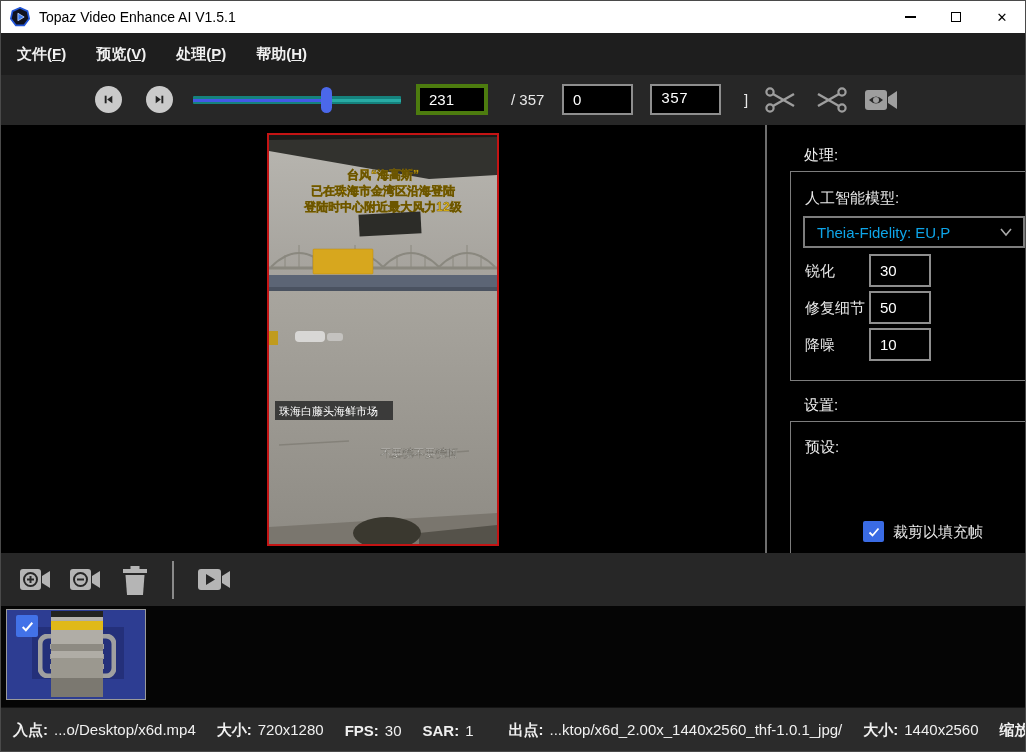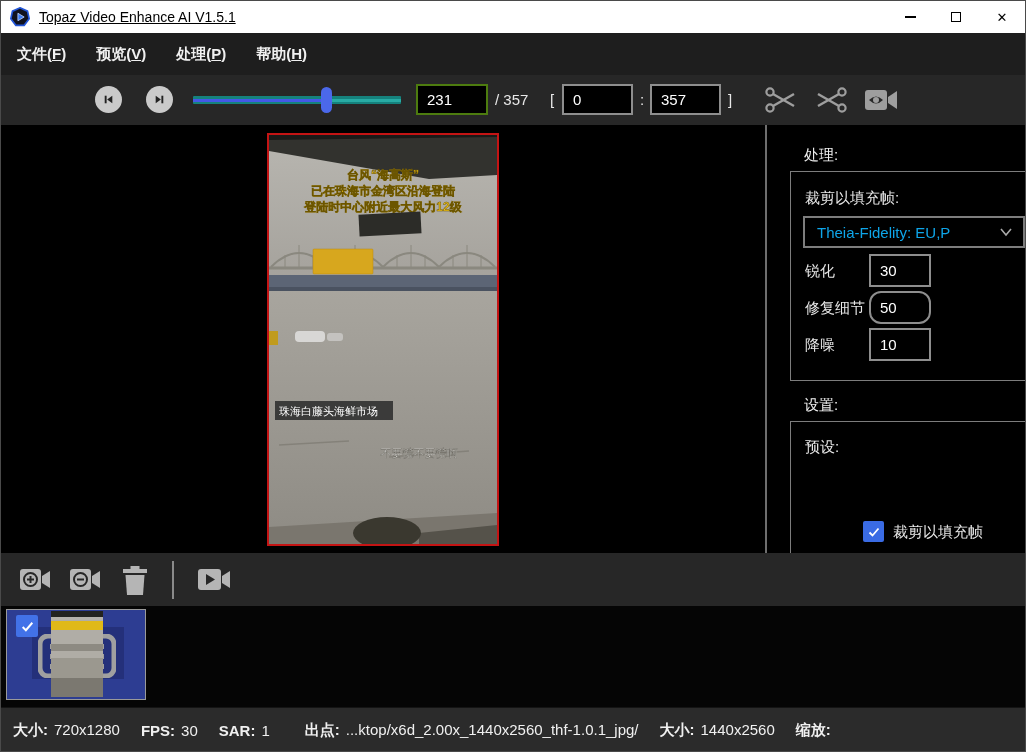--- a/index.html
+++ b/index.html
@@ -3,21 +3,21 @@
 <meta charset="utf-8">
 <style>
   * { margin:0; padding:0; box-sizing:border-box; }
   html,body { background:#111; }
   body { font-family:"Liberation Sans", sans-serif; }
   #app { position:relative; width:1026px; height:752px; background:#000; overflow:hidden; border:1px solid #4a4a4a; }
 
   
   .titlebar { position:absolute; left:0; top:0; width:100%; height:32px; background:#ffffff; display:flex; align-items:center; }
   .app-logo { margin-left:9px; width:20px; height:20px; }
-  .title-text { margin-left:9px; font-size:14px; color:#000;text-decoration:underline; }
+  .title-text { margin-left:9px; font-size:14px; color:#000; }
   .win-controls { position:absolute; right:0; top:0; height:32px; display:flex; }
   .win-btn { width:46px; height:32px; display:flex; align-items:center; justify-content:center; color:#000; font-size:13px; cursor:default; }
   .min-glyph { width:11px; height:1.5px; background:#000; display:block; }
   .max-glyph { width:10px; height:10px; border:1.2px solid #000; display:block; }
 
   
   .menubar { position:absolute; left:0; top:32px; width:100%; height:42px; background:#1e1e1e; display:flex; align-items:center; }
   .menu-item { color:#f0f0f0; font-size:15px; padding:6px 14px; margin-left:2px;font-weight:bold; }
   .menu-item .mnemonic { text-decoration:underline; }
 
@@ -28,24 +28,24 @@
   .circle-btn svg { width:13px; height:13px; }
   .toolbar .circle-btn { top:11px; }
   #btn-skip-start { left:94px; } #btn-skip-end { left:145px; }
 
   .slider { position:absolute; left:192px; top:21px; width:208px; height:8px; background:#15827d; border-radius:1px; }
   .slider-stripe { position:absolute; left:0; top:2.5px; width:100%; height:3px; background:#28aba4; }
   .slider-progress { position:absolute; left:0; top:2.5px; width:134px; height:3px; background:#4458e8; }
   .slider-handle { position:absolute; left:128px; top:-9px; width:11px; height:26px; border-radius:5.5px; background:#4b68ea; }
 
   .num-box { background:#000; color:#fff; font-size:15px; font-family:"Liberation Sans",sans-serif; padding-left:9px; outline:none; }
-  #current-frame { position:absolute; left:415px; top:9px; width:72px; height:31px; border:2px solid #4d7c0f; }
+  #current-frame { position:absolute; left:415px; top:9px; width:72px; height:31px; border:4px solid #4d7c0f; }
   .range-box { position:absolute; top:9px; width:71px; height:31px; border:2px solid #8e8e8e; }
-  #range-start { left:561px; } #range-end { left:649px; }
-  .tb-text { position:absolute; top:16px; color:#e8e8e8; font-size:15px; }
+  #range-start { left:561px; } #range-end { left:649px;font-family:Liberation Mono, monospace; }
+  .tb-text { position:absolute; top:16px; color:#e8e8e8; font-size:15px;margin-left:16px; }
   #frame-total { left:494px; } #bracket-open { left:549px; } #range-sep { left:639px; } #bracket-close { left:727px; }
   .tb-icon { position:absolute; top:10px; }
 
   
   .main { position:absolute; left:0; top:124px; width:100%; height:428px; background:#000; overflow:hidden; }
   .divider-v { position:absolute; left:764px; top:0; width:2px; height:428px; background:#6e6e6e; }
 
   .preview-frame { position:absolute; left:266px; top:8px; width:232px; height:413px; border:2px solid #c41414; background:#a5a29b; }
   .preview-frame svg { display:block; width:228px; height:409px; }
 
@@ -229,31 +229,31 @@
         <ellipse cx="118" cy="398" rx="34" ry="16" fill="#3a382f"></ellipse>
       </svg>
     </div>
 
     <div class="divider-v"></div>
 
     <div class="panel">
       <div class="panel-heading" id="process-heading">处理:</div>
 
       <div class="group-box" id="group-process">
-        <div class="group-label" style="top:17px">裁剪以填充帧:</div>
+        <div class="group-label" style="top:17px">人工智能模型:</div>
         <div class="dropdown" style="top:44px">
           <span class="dd-text">Theia-Fidelity: EU,P</span>
           <svg class="dd-chevron" width="14" height="10" viewBox="0 0 14 10">
             <polyline points="2,2 7,8 12,2" fill="none" stroke="#aaaaaa" stroke-width="1.6"></polyline>
           </svg>
         </div>
         <div class="param-row-label" style="top:90px">锐化</div>
         <input class="num-box param-input" style="top: 82px;" value="30">
         <div class="param-row-label" style="top:127px">修复细节</div>
-        <input class="num-box param-input" style="top: 119px; border-radius: 12px;" value="50">
+        <input class="num-box param-input" style="top: 119px;" value="50">
         <div class="param-row-label" style="top:164px">降噪</div>
         <input class="num-box param-input" style="top: 156px;" value="10">
       </div>
 
       <div class="panel-heading" id="settings-heading">设置:</div>
 
       <div class="group-box" id="group-settings">
         <div class="group-label" style="top:16px">预设:</div>
         <div class="checkbox" style="left:72px; top:99px">
           <svg viewBox="0 0 14 14">
@@ -308,20 +308,24 @@
       <div class="thumb-checkbox">
         <svg viewBox="0 0 14 14">
           <polyline points="2.5,7.5 5.5,10.5 11.5,3.5" fill="none" stroke="#ffffff" stroke-width="1.8"></polyline>
         </svg>
       </div>
     </div>
   </div>
 
   <div class="statusbar">
     <div class="status-group">
+      <span class="status-label">入点:</span>
+      <span>...o/Desktop/x6d.mp4</span>
+    </div>
+    <div class="status-group">
       <span class="status-label">大小:</span>
       <span>720x1280</span>
     </div>
     <div class="status-group">
       <span class="status-label">FPS:</span>
       <span>30</span>
     </div>
     <div class="status-group">
       <span class="status-label">SAR:</span>
       <span>1</span>

